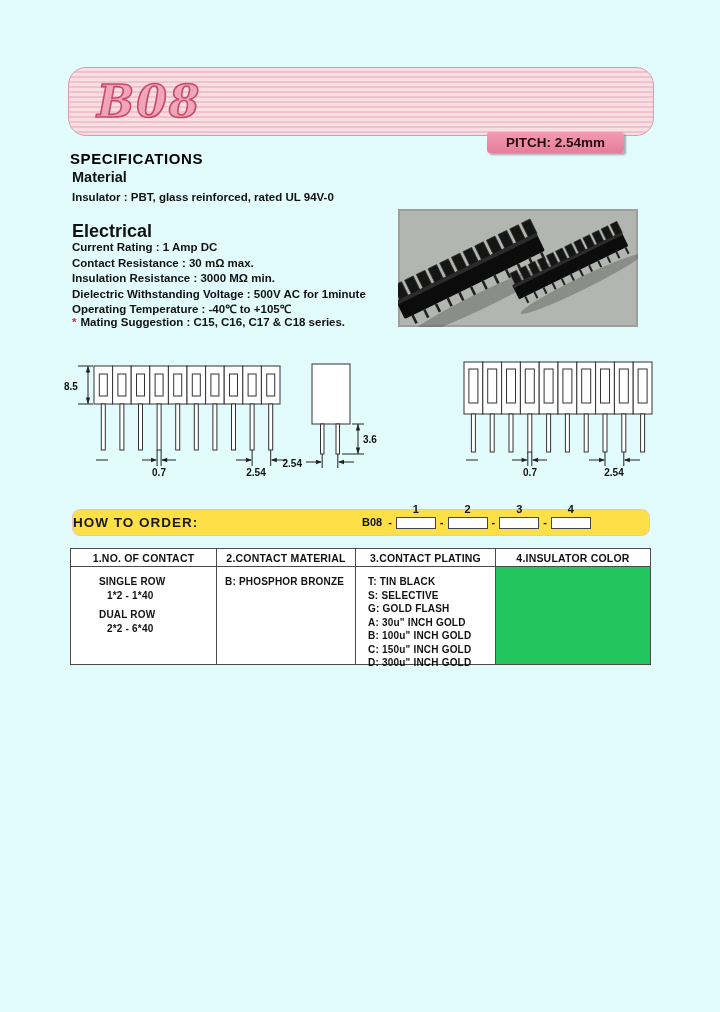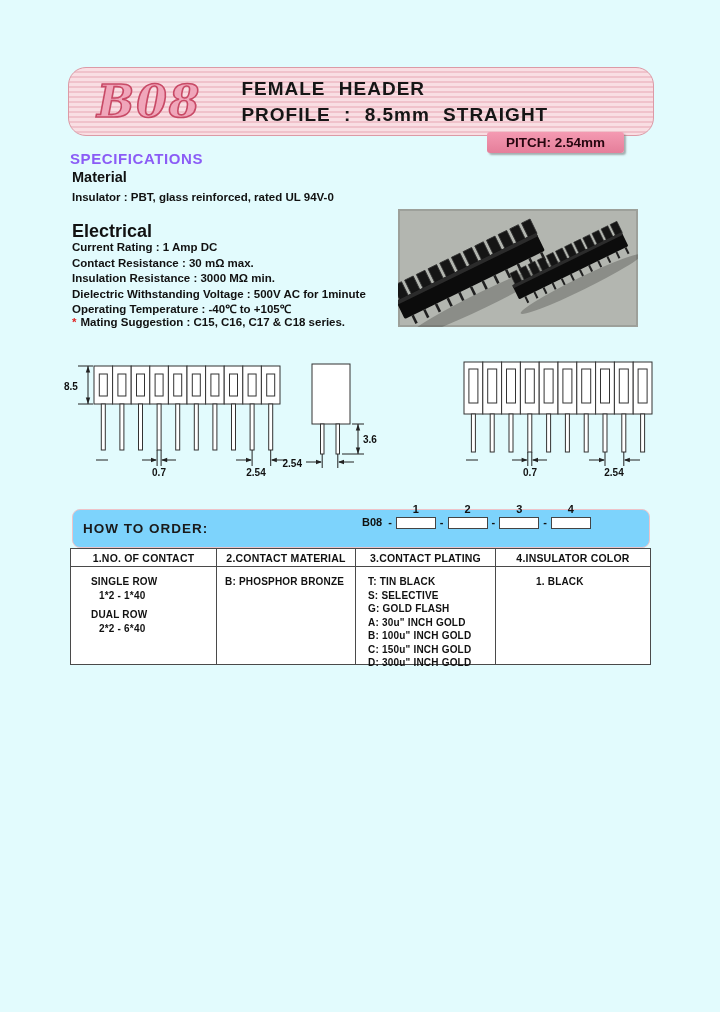--- a/index.html
+++ b/index.html
@@ -31,38 +31,38 @@
   .pitch-badge{
     position:absolute;left:487px;top:132px;width:137px;height:21px;
     background:linear-gradient(180deg,#f49ab2,#e57e9a);
     border-radius:3px;display:flex;align-items:center;justify-content:center;
     font-size:13.5px;font-weight:bold;color:#27060f;
     box-shadow:2px 2px 2px rgba(110,110,110,0.55);z-index:5;
   }
   
   .spec-heading{
     position:absolute;left:70px;top:150px;
-    color:#8b5cf6;font-size:15px;font-weight:bold;letter-spacing:0.6px;
+    color:#000000;font-size:15px;font-weight:bold;letter-spacing:0.6px;
   }
   .mat-heading{position:absolute;left:72px;top:169px;font-size:14.5px;font-weight:bold;}
   .mat-lines{position:absolute;left:72px;top:189px;font-size:11.5px;font-weight:bold;line-height:16px;}
   .elec-heading{position:absolute;left:72px;top:221px;font-size:18px;font-weight:bold;}
   .elec-lines{position:absolute;left:72px;top:240px;font-size:11.5px;font-weight:bold;line-height:15.5px;}
   .mating{position:absolute;left:72px;top:316px;font-size:11.5px;font-weight:bold;}
   .mating .star{color:#e02424;margin-right:4px;}
   
   .photo{position:absolute;left:398px;top:209px;width:240px;height:118px;}
   
   .drawings{position:absolute;left:60px;top:352px;width:600px;height:140px;}
   .drawings text{font-family:"Liberation Sans",sans-serif;font-size:10px;font-weight:bold;fill:#111;}
   
   .order-bar{
-    position:absolute;left:72px;top:509px;width:578px;height:39px;
-    background:#7dd3fc;border-radius:8px;border:1px solid #eec3c8;
-    display:flex;align-items:center;box-sizing:border-box;padding-left:10px;
+    position:absolute;left:72px;top:509px;width:578px;height:27px;
+    background:#fde047;border-radius:8px;border:1px solid #eec3c8;
+    display:flex;align-items:center;box-sizing:border-box;padding-left:0;
     font-size:13.5px;font-weight:bold;letter-spacing:1px;color:#1a1a1a;
   }
   .order-code{
     position:absolute;left:362px;top:504px;z-index:6;
     display:flex;align-items:flex-end;font-weight:bold;font-size:11px;
   }
   .order-code .prefix{padding-bottom:1px;margin-right:2px;}
   .order-code .sep{padding:0 4px 1px 4px;}
   .pos-col{display:flex;flex-direction:column;align-items:center;width:40px;}
   .pos-num{font-size:11px;line-height:11px;margin-bottom:2px;}
@@ -78,36 +78,32 @@
     display:flex;align-items:center;justify-content:center;
     font-size:10.5px;font-weight:bold;letter-spacing:0.2px;background:#fff;
   }
   .th:nth-child(4){border-right:none;}
   .td{
     border-right:1px solid #4a4a4a;background:#fff;box-sizing:border-box;
     font-size:10px;font-weight:bold;letter-spacing:0.2px;padding-top:8px;
   }
   .td.col4{border-right:none;}
   .td .t-line{line-height:13.5px;}
-  .col1{padding-left:20px;}
+  .col1{padding-left:28px;}
   .col1 .indent{padding-left:8px;}
   .col1 .gap{margin-top:6px;}
   .col2{padding-left:8px;}
   .col3{padding-left:12px;}
   .col4{padding-left:40px;}
 </style>
 </head>
 <body>
 
 <div class="banner">
   <div class="logo">B08</div>
-  <div class="titles">
-    <div class="title-main">FEMALE HEADER</div>
-    <div class="title-sub">PROFILE : 8.5mm STRAIGHT</div>
-  </div>
 </div>
 <div class="pitch-badge">PITCH: 2.54mm</div>
 
 <div class="spec-heading">SPECIFICATIONS</div>
 
 <div class="mat-heading">Material</div>
 <div class="mat-lines">
   <div>Insulator : PBT, glass reinforced, rated UL 94V-0</div>
 </div>
 
@@ -319,16 +315,13 @@
   </div>
   <div class="td col3">
     <div class="t-line">T: TIN BLACK</div>
     <div class="t-line">S: SELECTIVE</div>
     <div class="t-line">G: GOLD FLASH</div>
     <div class="t-line">A: 30u" INCH GOLD</div>
     <div class="t-line">B: 100u" INCH GOLD</div>
     <div class="t-line">C: 150u" INCH GOLD</div>
     <div class="t-line">D: 300u" INCH GOLD</div>
   </div>
-  <div class="td col4">
-    <div class="t-line">1. BLACK</div>
-  </div>
 </div>
 
 </body></html>

